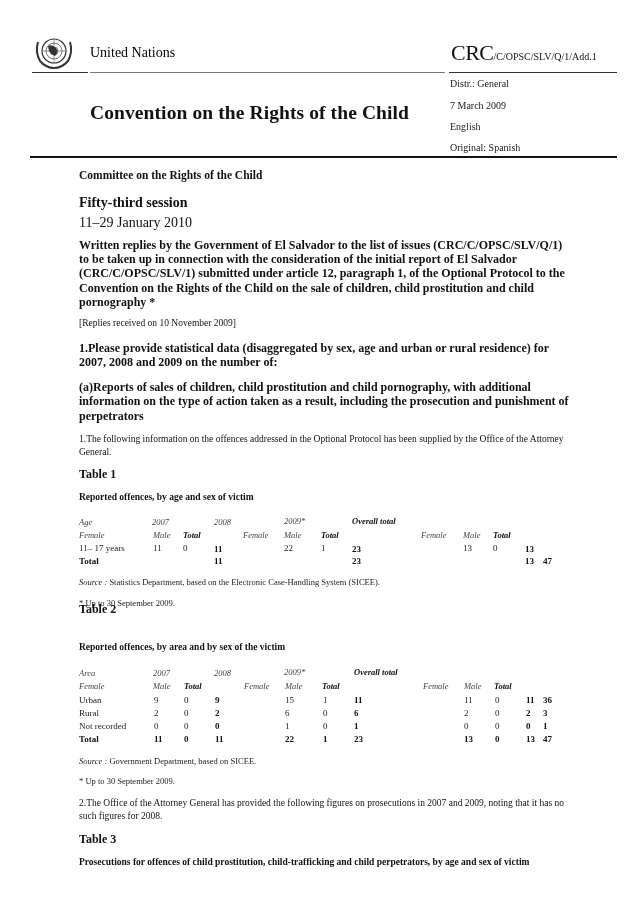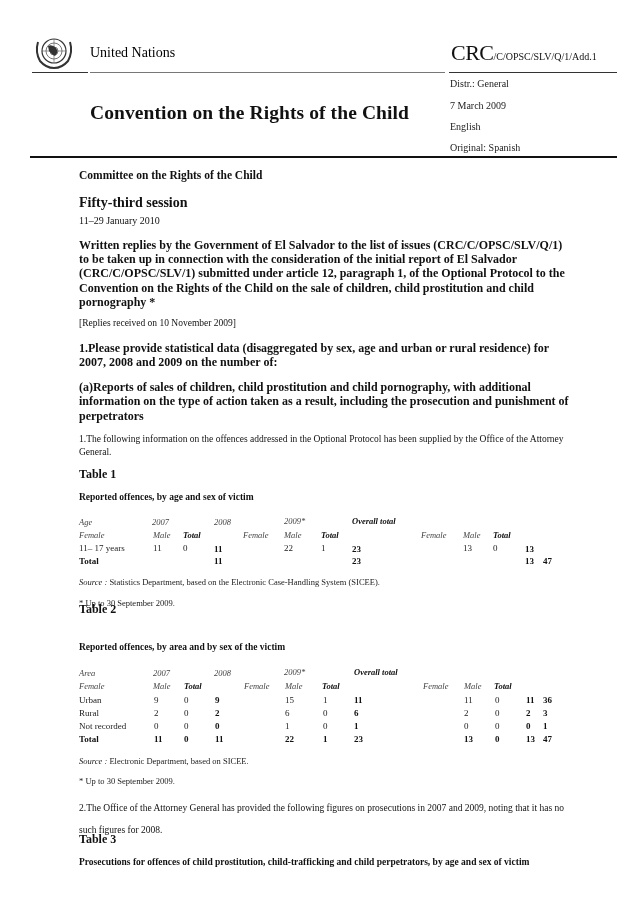--- a/index.html
+++ b/index.html
@@ -17,31 +17,31 @@
   .rule-top-left { left: 32px; top: 72px; width: 56px; height: 1px; background: #333; }
   .rule-top-mid { left: 90px; top: 72px; width: 355px; height: 1px; background: #777; }
   .rule-top-right { left: 449px; top: 72px; width: 168px; height: 1px; background: #333; }
   .conv-title { left: 90px; top: 102px; font-size: 19.5px; font-weight: bold; letter-spacing: 0.1px; }
   .meta { left: 450px; font-size: 10px; color: #222; }
   .rule-main { left: 30px; top: 156px; width: 587px; height: 2px; background: #111; }
 
   
   .h-committee { left: 79px; top: 169px; font-size: 11.5px; font-weight: bold; }
   .session { left: 79px; top: 195px; font-size: 14px; font-weight: bold; }
-  .dates { left: 79px; top: 215px; font-size: 10px; text-align: center; }
+  .dates { left: 79px; top: 215px; font-size: 14px; text-align: center; }
   .main-title { left: 79px; top: 238px; width: 490px; font-size: 12px; font-weight: bold; line-height: 14.2px; }
   .replies { left: 79px; top: 318px; font-size: 9.5px; }
   .q1 { left: 79px; top: 341px; width: 490px; font-size: 12px; font-weight: bold; line-height: 14px; }
   .qa { left: 79px; top: 380px; width: 490px; font-size: 12px; font-weight: bold; line-height: 14.3px; }
   .para1 { left: 79px; top: 433px; width: 490px; font-size: 9.5px; line-height: 13px; }
   .tbl-label { font-size: 12px; font-weight: bold; left: 79px; }
   .tbl-caption { font-size: 9.5px; font-weight: bold; left: 79px; }
   .note { font-size: 8.5px; left: 79px; color: #222; }
   .note i { font-style: italic; text-align: center; }
-  .para2 { left: 79px; top: 797px; width: 490px; font-size: 9.5px; line-height: 22px; }
+  .para2 { left: 79px; top: 797px; width: 490px; font-size: 9.5px; line-height: 13px; }
 
   
   .cell { position: absolute; font-size: 9px; white-space: nowrap; color: #222; }
   .cell.it { font-style: italic; color: #444; font-size: 8.5px; }
   .cell.bi { font-style: italic; font-weight: bold; color: #111; font-size: 8.5px; }
   .cell.b { font-weight: bold; color: #111; }
 </style>
 </head>
 <body>
 
@@ -183,18 +183,18 @@
   <span class="cell b" style="left:184px;top:734px">0</span>
   <span class="cell b" style="left:215px;top:734px">11</span>
   <span class="cell b" style="left:285px;top:734px">22</span>
   <span class="cell b" style="left:323px;top:734px">1</span>
   <span class="cell b" style="left:354px;top:734px">23</span>
   <span class="cell b" style="left:464px;top:734px">13</span>
   <span class="cell b" style="left:495px;top:734px">0</span>
   <span class="cell b" style="left:526px;top:734px">13</span>
   <span class="cell b" style="left:543px;top:734px">47</span>
 </div>
-<div class="abs note" style="top:756px"><i>Source :</i> <span>Electronic Department, based on SICEE.</span></div>
+<div class="abs note" style="top:756px"><i>Source :</i> <span>Government Department, based on SICEE.</span></div>
 <div class="abs note" style="top:776px">* Up to 30 September 2009.</div>
 
 <div class="abs para2">2.The Office of the Attorney General has provided the following figures on prosecutions in 2007 and 2009, noting that it has no such figures for 2008.</div>
 <div class="abs tbl-label" style="top:832px">Table 3</div>
 <div class="abs tbl-caption" style="top:857px">Prosecutions for offences of child prostitution, child-trafficking and child perpetrators, by age and sex of victim</div>
 
 </body></html>

